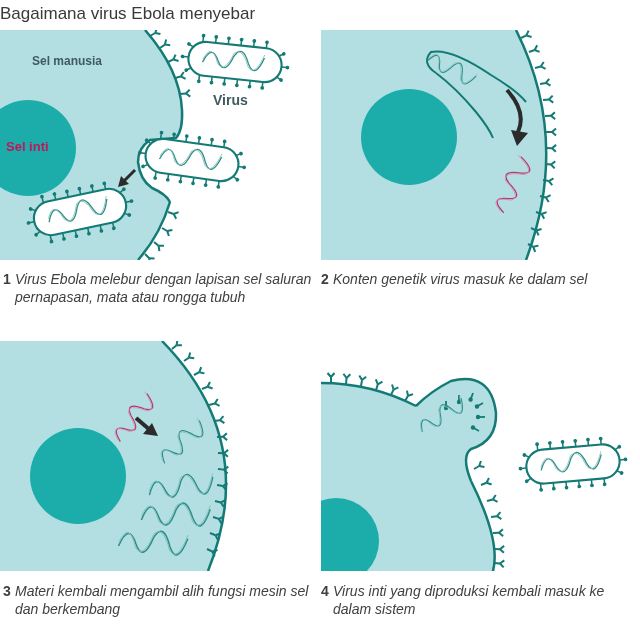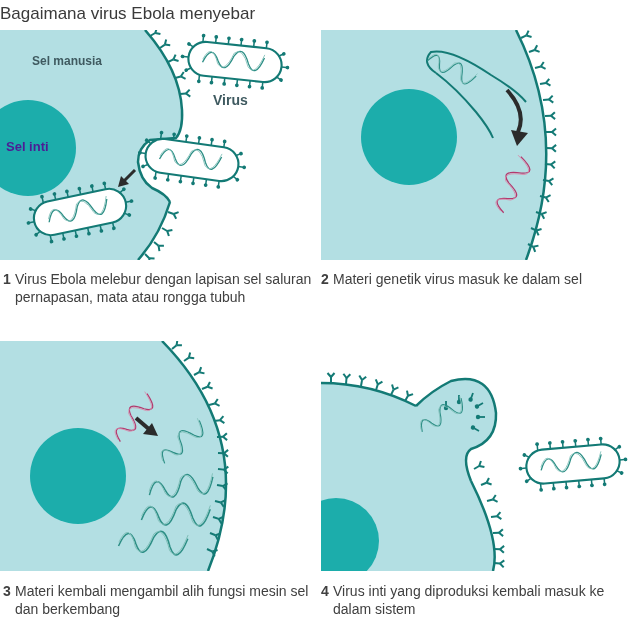--- a/index.html
+++ b/index.html
@@ -2,21 +2,21 @@
 <html><head>
 <meta charset="utf-8">
 <style>
   html, body { margin:0; padding:0; background:#ffffff; }
   body { width:640px; height:635px; position:relative; overflow:hidden; font-family:"Liberation Sans", sans-serif; }
   .title { position:absolute; left:0; top:4px; font-size:17px; font-weight:normal; color:#3a3a3a; white-space:nowrap; }
   .panel { position:absolute; overflow:hidden; }
   .panel svg { display:block; }
   .caption { position:absolute; font-size:14px; line-height:18px; color:#404040; }
   .caption .num { font-weight:bold; position:absolute; left:0; top:0; }
-  .caption .txt { display:block; padding-left:12px; }
+  .caption .txt { display:block; padding-left:12px;font-style:italic; }
 </style>
 </head>
 <body>
 
 <div class="title">Bagaimana virus Ebola menyebar</div>
 
 <svg width="0" height="0" style="position:absolute">
   <defs>
 
     <g id="yspike">
@@ -84,21 +84,21 @@
     <circle cx="28" cy="118" r="48" fill="#1cadab"></circle>
     <use href="#virus" transform="translate(235,32) rotate(6) scale(0.85)"></use>
     <use href="#virus" transform="translate(192,130) rotate(8) scale(0.85)"></use>
     <use href="#virus" transform="translate(80,182) rotate(-12) scale(0.85)"></use>
     <g>
       <line x1="135" y1="140" x2="124" y2="151" stroke="#2b2b2b" stroke-width="3"></line>
       <polygon points="118,157 121,146 129,154" fill="#2b2b2b"></polygon>
     </g>
   </svg>
   <div style="position:absolute;left:32px;top:24px;font-size:12px;font-weight:bold;color:#3f5a60;">Sel manusia</div>
-  <div style="position:absolute;left:6px;top:109px;font-size:13px;font-weight:bold;color:#4c1d95;">Sel inti</div>
+  <div style="position:absolute;left:6px;top:109px;font-size:13px;font-weight:bold;color:#be185d;">Sel inti</div>
   <div style="position:absolute;left:213px;top:62px;font-size:14px;font-weight:bold;color:#3f5a60;">Virus</div>
 </div>
 
 <div class="panel" style="left:321px;top:30px;width:319px;height:230px;">
   <svg width="319" height="230">
     <path d="M0,0 L195,0 Q250,110 205,230 L0,230 Z" fill="#b3dfe3"></path>
     <path d="M195,0 Q250,110 205,230" fill="none" stroke="#137a75" stroke-width="2.5"></path>
     <g>
       <use href="#yspike" transform="translate(200,8) rotate(65)"></use>
       <use href="#yspike" transform="translate(208,22) rotate(70)"></use>
@@ -128,21 +128,21 @@
     <use href="#helix-red" transform="translate(170,176) rotate(-62) scale(0.8)"></use>
   </svg>
 </div>
 
 <div class="caption" style="left:3px;top:270px;width:312px;">
   <span class="num">1</span>
   <span class="txt">Virus Ebola melebur dengan lapisan sel saluran pernapasan, mata atau rongga tubuh</span>
 </div>
 <div class="caption" style="left:321px;top:270px;width:318px;">
   <span class="num">2</span>
-  <span class="txt">Materi genetik virus masuk ke dalam sel</span>
+  <span class="txt">Konten genetik virus masuk ke dalam sel</span>
 </div>
 
 <div class="panel" style="left:0;top:341px;width:320px;height:230px;">
   <svg width="320" height="230">
     <path d="M0,0 L162,0 Q260,100 208,230 L0,230 Z" fill="#b3dfe3"></path>
     <path d="M162,0 Q260,100 208,230" fill="none" stroke="#137a75" stroke-width="2.5"></path>
     <g>
       <use href="#yspike" transform="translate(172,8) rotate(50)"></use>
       <use href="#yspike" transform="translate(184,20) rotate(55)"></use>
       <use href="#yspike" transform="translate(194,34) rotate(62)"></use>

